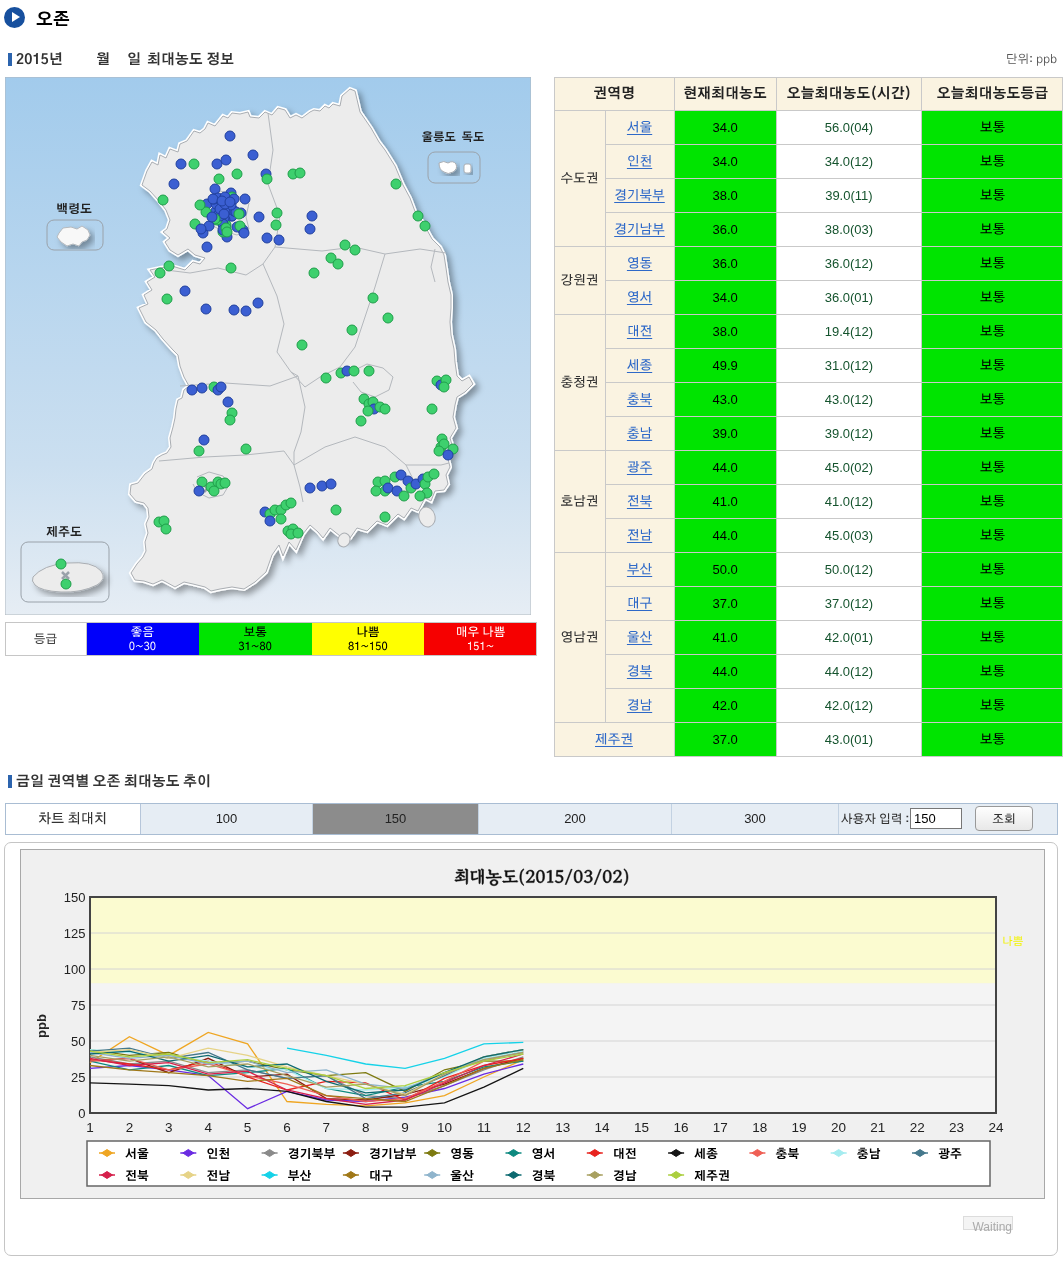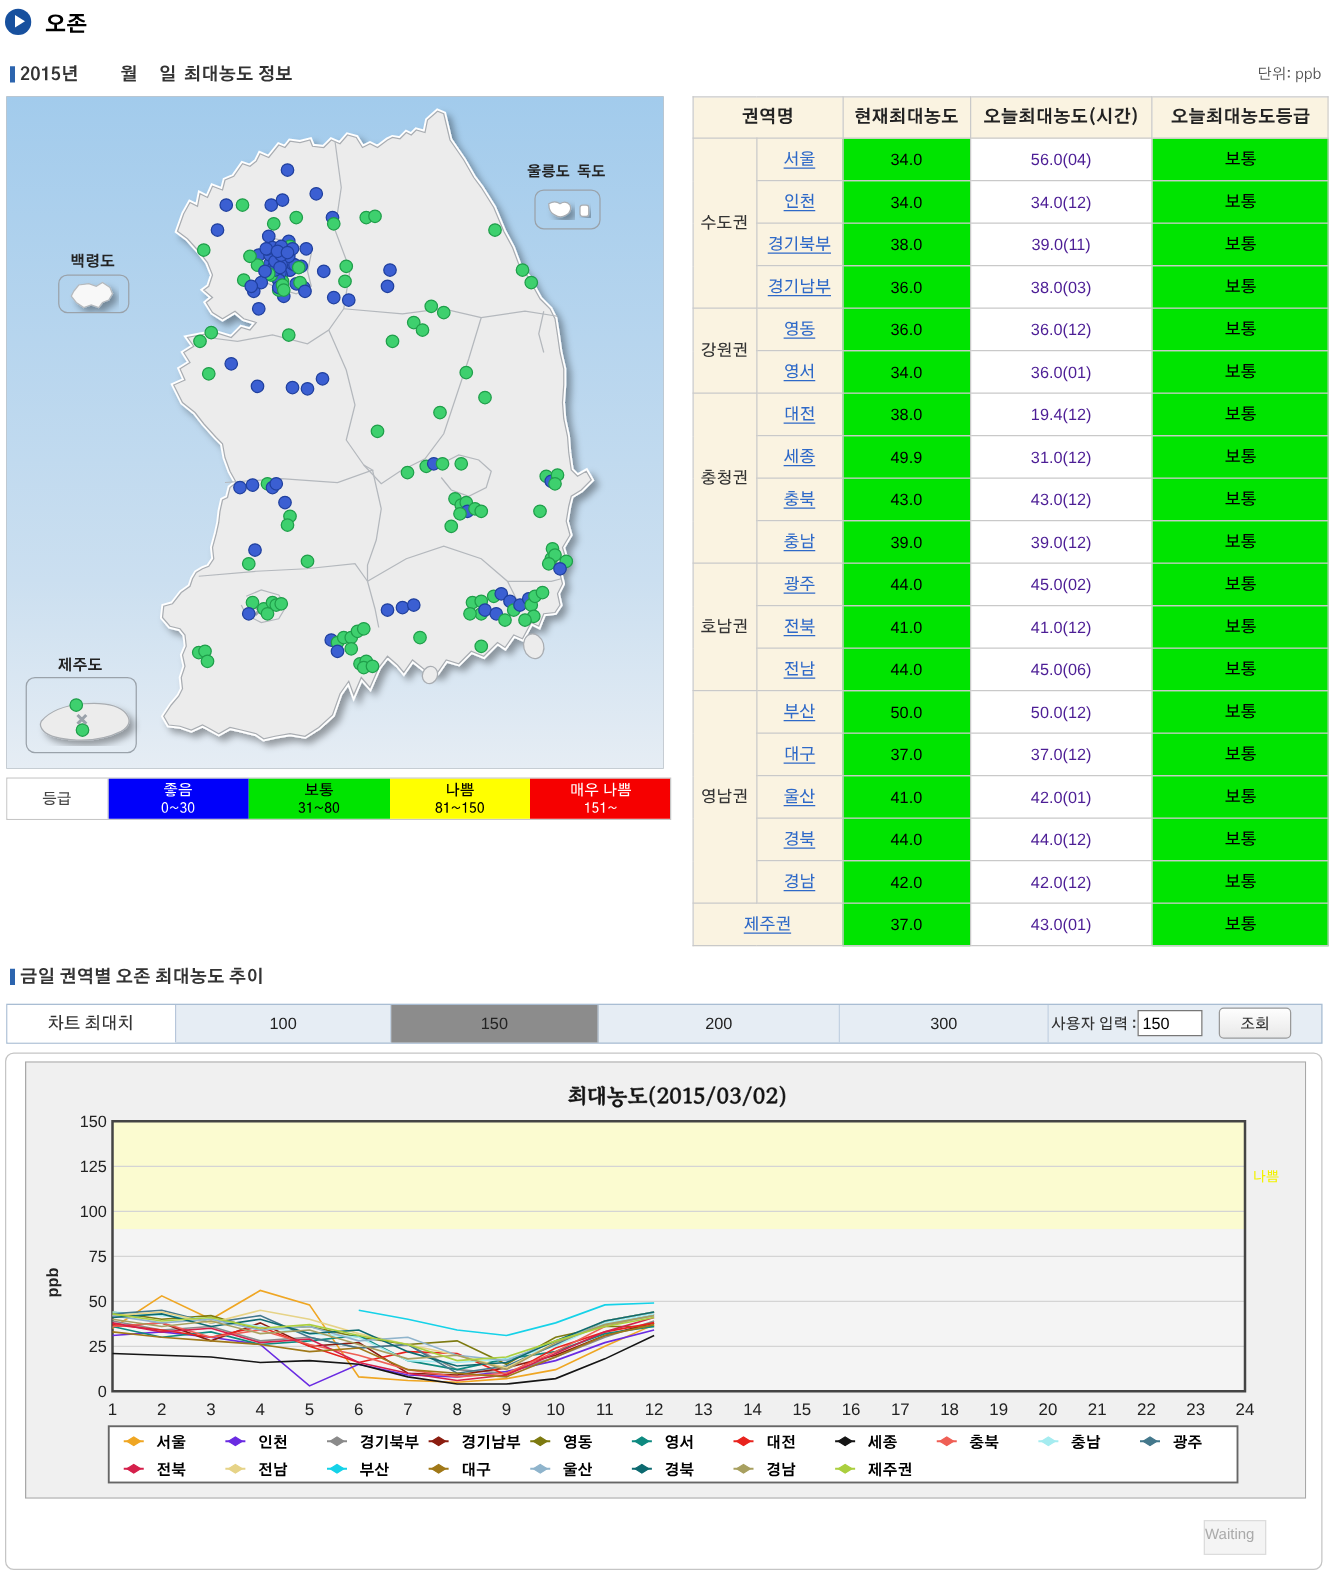--- a/index.html
+++ b/index.html
@@ -10,31 +10,31 @@
 #glegend{position:absolute;left:5px;top:622px;width:532px;height:34px;border:1px solid #c6c6c6;display:flex}
 #glegend .c0{width:81px;background:#fff;border-right:1px solid #c6c6c6}
 #glegend .cb{flex:1;background:#0000fa}
 #glegend .cg{flex:1;background:#00e400}
 #glegend .cy{flex:1;background:#ffff00}
 #glegend .cr{flex:1;background:#f60000}
 #tbl{position:absolute;left:554px;top:77px;border-collapse:collapse;table-layout:fixed;font-size:13px;color:#333}
 #tbl td{border:1px solid #c9c9c9;height:34px;text-align:center;background:#faf3e1}
 #tbl tr.hd td{height:33px}
 #tbl td.gr{background:#00e400;color:#000}
-#tbl td.wh{background:#fff;color:#4c1d95}
+#tbl td.wh{background:#fff;color:#14532d}
 #toolbar{position:absolute;left:5px;top:803px;width:1053px;height:32px;background:#e6edf4;border:1px solid #a9bdd3;display:flex}
 #toolbar .t0{width:135px;background:#fff;border-right:1px solid #b6c6da}
 #toolbar .seg{border-right:1px solid #c3d2e2;text-align:center;line-height:30px;font-size:13px;color:#222}
 #toolbar .sel{background:#8c8c8c}
 #toolbar .right{flex:1}
 #inp{position:absolute;left:910px;top:808px;width:52px;height:21px;border:1px solid #777;background:#fff;font-size:13px;padding-left:3px;line-height:19px}
 #btn{position:absolute;left:975px;top:806px;width:58px;height:25px;border:1px solid #999;border-radius:4px;background:linear-gradient(#fefefe,#e8e8e8)}
 #cbox{position:absolute;left:4px;top:842px;width:1054px;height:414px;border:1px solid #c5c5c5;border-radius:7px}
 #chart{position:absolute;left:20px;top:849px}
-#waiting{position:absolute;left:963px;top:1216px;width:50px;height:28px;background:#f4f4f4;border:1px solid #dcdcdc;color:#aaa;font-size:12px;text-align:left;line-height:20px}
+#waiting{position:absolute;left:963px;top:1216px;width:50px;height:14px;background:#f4f4f4;border:1px solid #dcdcdc;color:#aaa;font-size:12px;text-align:right;line-height:20px}
 .yt{font:13px "Liberation Sans";text-anchor:end;fill:#222}
 .xt{font:13.5px "Liberation Sans";text-anchor:middle;fill:#222}
 .yl{font:bold 13px "Liberation Sans";text-anchor:middle;fill:#222}
 </style></head><body>
 <div id="icon"></div>
 <div class="bar" style="left:8px;top:53px"></div>
 <div class="bar" style="left:8px;top:775px"></div>
 <svg id="map" width="526" height="538" viewBox="0 0 526 538">
 <defs>
       <linearGradient id="sea" x1="0" y1="0" x2="0" y2="1">
@@ -351,21 +351,21 @@
       </tr>
 <tr>
         <td class="rg"></td>
         <td class="gr">41.0</td>
         <td class="wh">41.0(12)</td>
         <td class="gr"></td>
       </tr>
 <tr>
         <td class="rg"></td>
         <td class="gr">44.0</td>
-        <td class="wh">45.0(06)</td>
+        <td class="wh">45.0(03)</td>
         <td class="gr"></td>
       </tr>
 <tr>
         <td class="grp" rowspan="5"></td>
         <td class="rg"></td>
         <td class="gr">50.0</td>
         <td class="wh">50.0(12)</td>
         <td class="gr"></td>
       </tr>
 <tr>

